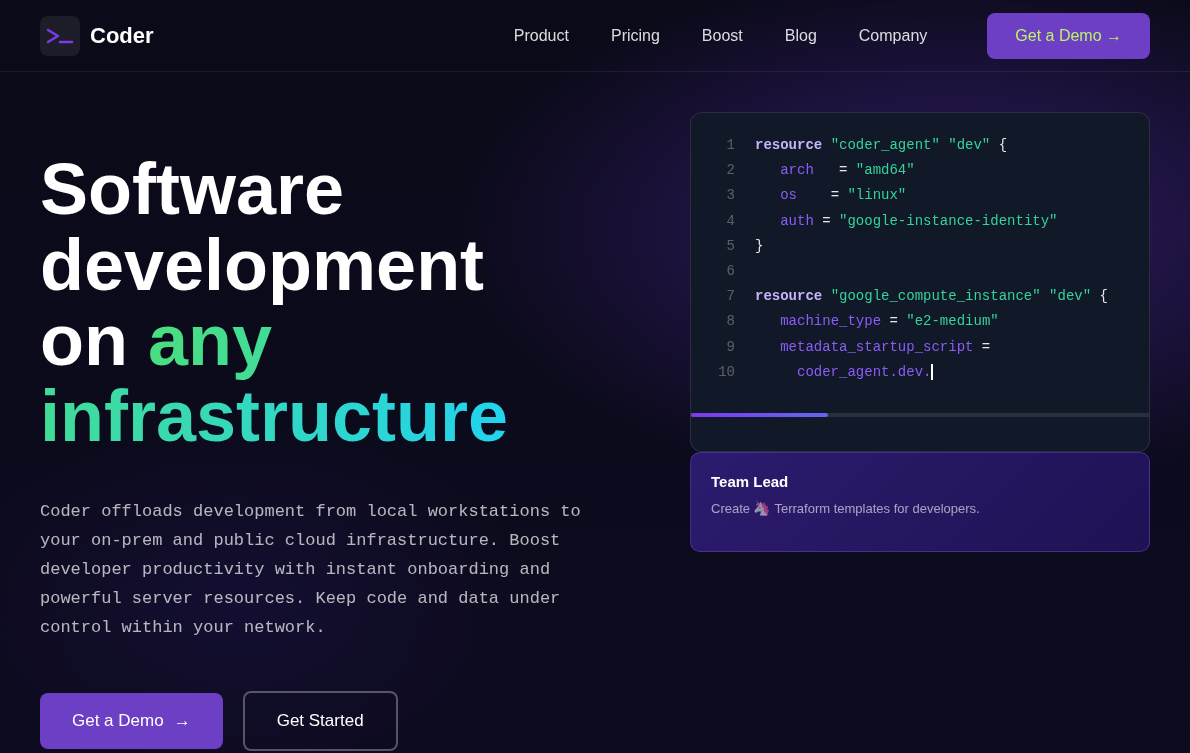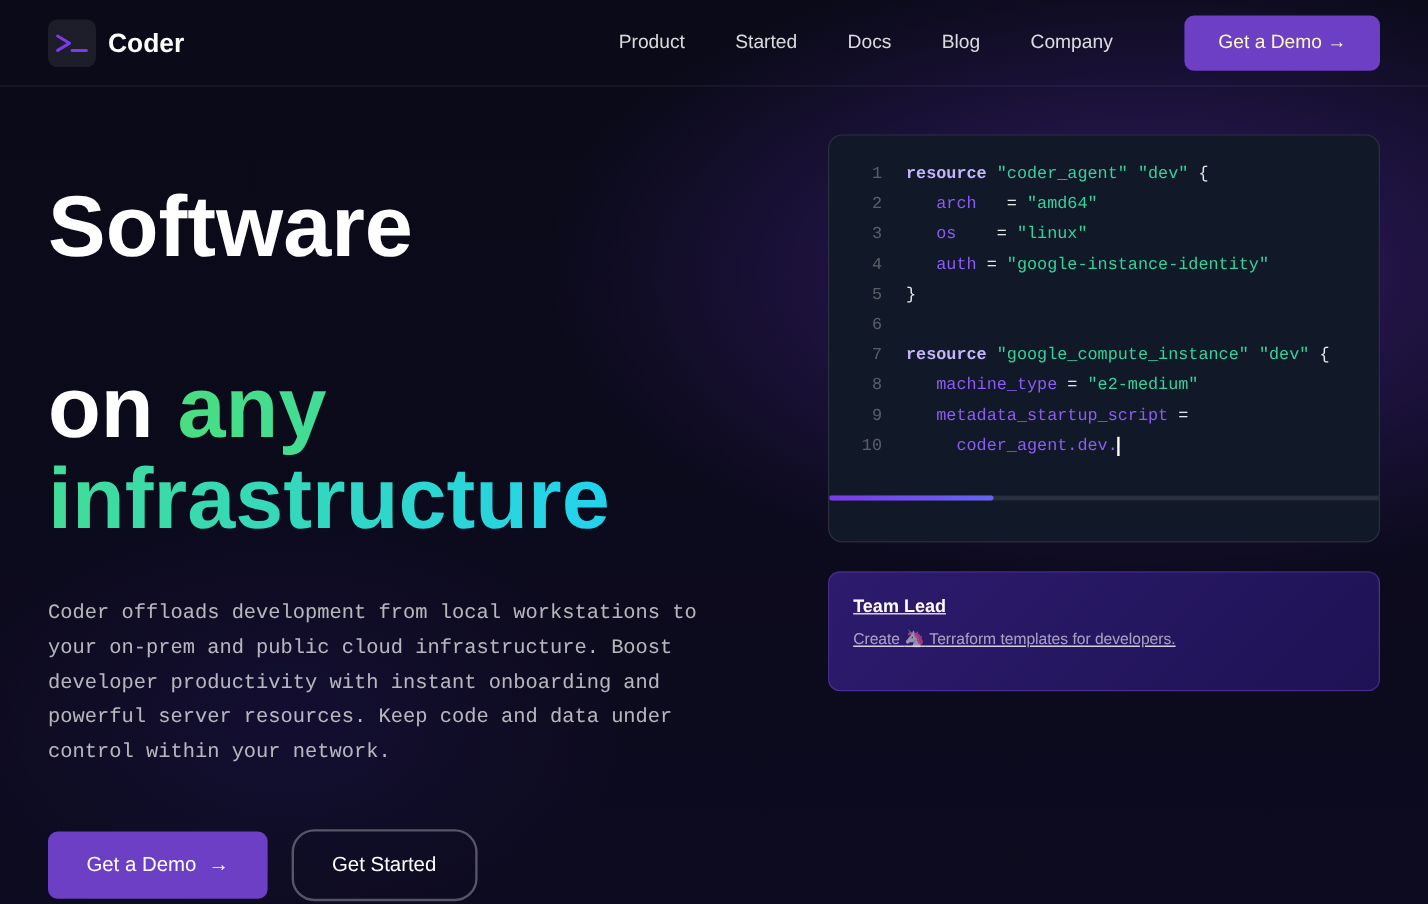--- a/index.html
+++ b/index.html
@@ -65,21 +65,21 @@
     .nav-link {
       color: rgba(255,255,255,0.85);
       font-size: 16px;
       font-weight: 400;
       text-decoration: none;
       cursor: pointer;
     }
 
     .btn-demo-nav {
       background: #6c3fc5;
-      color: #fef9c3;
+      color: #bef264;
       border: none;
       border-radius: 8px;
       padding: 14px 28px;
       font-size: 16px;
       font-weight: 500;
       cursor: pointer;
       display: flex;
       align-items: center;
       gap: 8px;
     }
@@ -141,21 +141,21 @@
       cursor: pointer;
       display: flex;
       align-items: flex-start;
       gap: 10px;
     }
 
     .btn-started {
       background: transparent;
       color: #fff;
       border: 2px solid rgba(255,255,255,0.3);
-      border-radius: 19px;
+      border-radius: 8px;
       padding: 18px 32px;
       font-size: 17px;
       font-weight: 500;
       cursor: pointer;
     }
 
     .hero-trial {
       font-size: 14px;
       color: rgba(255,255,255,0.55);
     }
@@ -234,22 +234,21 @@
       width: 30%;
       height: 100%;
       background: linear-gradient(90deg, #7c3aed, #6366f1);
       border-radius: 2px;
     }
 
     
     .bottom-cards {
       display: flex;
       gap: 12px;
-      margin-top: 24px;
-      text-decoration: underline;
+      margin-top: 0;
     }
 
     .card {
       flex: 1;
       border-radius: 10px;
       padding: 20px;
       min-height: 100px;
     }
 
     .card-team {
@@ -315,35 +314,35 @@
     <svg class="logo-icon" viewBox="0 0 40 40" fill="none" xmlns="http://www.w3.org/2000/svg">
       <rect width="40" height="40" rx="8" fill="rgba(255,255,255,0.08)"></rect>
       <path d="M8 14 L18 20 L8 26" stroke="#7c3aed" stroke-width="2.5" stroke-linecap="round" stroke-linejoin="round" fill="none"></path>
       <path d="M20 26 L32 26" stroke="#7c3aed" stroke-width="2.5" stroke-linecap="round"></path>
     </svg>
     <span class="logo-text">Coder</span>
   </div>
 
   <div class="nav-links">
     <a class="nav-link">Product</a>
-    <a class="nav-link">Started</a>
-    <a class="nav-link">Docs</a>
+    <a class="nav-link">Pricing</a>
+    <a class="nav-link">Boost</a>
     <a class="nav-link">Blog</a>
     <a class="nav-link">Company</a>
   </div>
 
   <button class="btn-demo-nav">Get a Demo →</button>
 </nav>
 
 <div class="main">
 
   <div class="hero-left">
     <h1 class="hero-title">
       <span>Software</span><br>
-      <br>
+      <span>development</span><br>
       <span>on </span><span class="highlight">any infrastructure</span>
     </h1>
 
     <p class="hero-desc">Coder offloads development from local workstations to your on-prem and public cloud infrastructure. Boost developer productivity with instant onboarding and powerful server resources. Keep code and data under control within your network.</p>
 
     <div class="hero-buttons">
       <button class="btn-demo">
         <span>Get a Demo</span>
         <span>→</span>
       </button>

